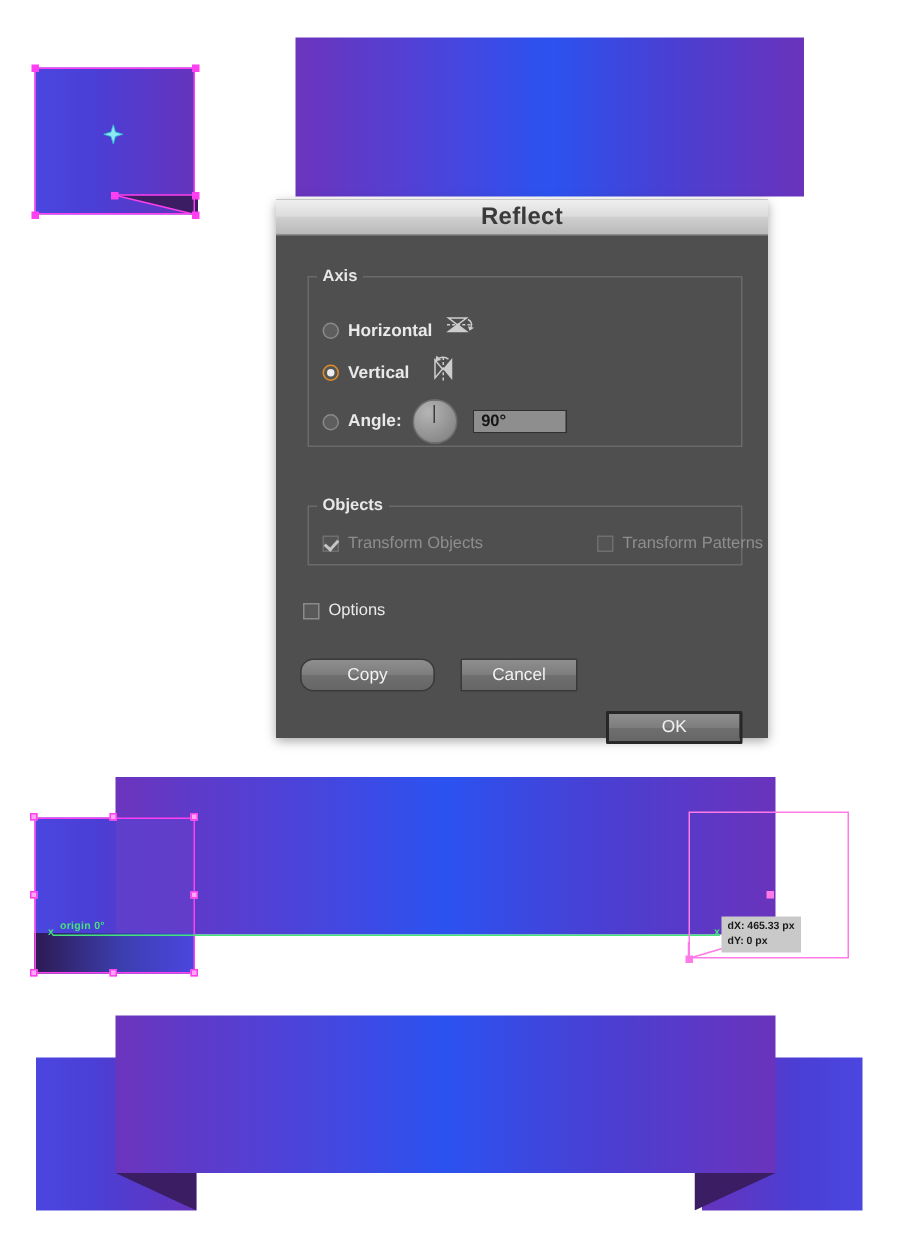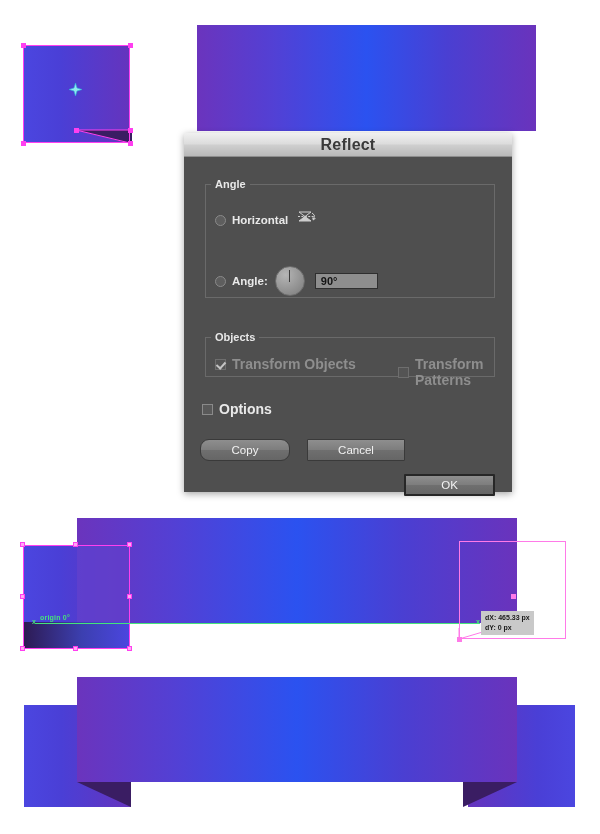--- a/index.html
+++ b/index.html
@@ -115,21 +115,21 @@
 
   .cbox{
     width:11px;height:11px;background:#595959;border:1px solid #8a8a8a;
     box-sizing:border-box;display:inline-block;position:relative;flex:0 0 auto;
   }
   .cbox.dim{background:#545454;border-color:#6e6e6e;}
   .cbox.checked:after{
     content:"";position:absolute;left:2px;top:0px;width:4px;height:7px;
     border:solid #c4c4c4;border-width:0 2px 2px 0;transform:rotate(42deg);
   }
-  .cb-label{font-size:14px;font-weight:bold;margin-left:6px;}
+  .cb-label{font-size:11px;font-weight:normal;margin-left:6px;}
   .cb-label.enabled{color:#e9e9e9;}
   .cb-label.disabled{color:#8e8e8e;}
 
   .btn{
     position:absolute;height:22px;
     background:linear-gradient(180deg,#8e8e8e 0%,#7d7d7d 50%,#6f6f6f 51%,#666 100%);
     border:1px solid #3a3a3a;box-sizing:border-box;border-radius:1px;
     color:#f2f2f2;font-size:11.5px;
     display:flex;align-items:center;justify-content:center;
   }
@@ -233,37 +233,50 @@
     </svg>
   </div>
 
   <div id="reflect-dialog">
 
     <div id="dialog-titlebar">
       <span id="dialog-title">Reflect</span>
     </div>
 
     <fieldset class="group" style="left:21px;top:45px;width:288px;height:118px;">
-      <legend>Angle</legend>
+      <legend>Axis</legend>
     </fieldset>
 
     <div class="row" style="left:31px;top:76px;">
       <span class="radio"></span>
       <span class="radio-label">Horizontal</span>
       <span class="axis-icon">
         <svg width="20" height="18" viewBox="0 0 20 18">
           <polygon points="2,3 14,3 8,7.5" fill="none" stroke="#d8d8d8" stroke-width="1"></polygon>
           <polygon points="2,12 14,12 8,7.5" fill="#d8d8d8" stroke="#d8d8d8" stroke-width="1"></polygon>
           <line x1="1" y1="7.5" x2="17" y2="7.5" stroke="#d8d8d8" stroke-width="1" stroke-dasharray="2,1.4"></line>
           <path d="M15,4 A5,4 0 0 1 17,9" fill="none" stroke="#d8d8d8" stroke-width="1"></path>
           <polygon points="15,8.5 19,9.5 16,11.5" fill="#d8d8d8"></polygon>
         </svg>
       </span>
     </div>
 
+    <div class="row" style="left:31px;top:104px;">
+      <span class="radio on"></span>
+      <span class="radio-label">Vertical</span>
+      <span class="axis-icon" style="margin-left:14px;">
+        <svg width="20" height="18" viewBox="0 0 20 18">
+          <polygon points="3,3 3,15 8,9" fill="none" stroke="#d8d8d8" stroke-width="1"></polygon>
+          <polygon points="14,3 14,15 9,9" fill="#d8d8d8" stroke="#d8d8d8" stroke-width="1"></polygon>
+          <line x1="8.5" y1="1" x2="8.5" y2="17" stroke="#d8d8d8" stroke-width="1" stroke-dasharray="2,1.4"></line>
+          <path d="M4,3 A5,4 0 0 1 12,2.5" fill="none" stroke="#d8d8d8" stroke-width="1"></path>
+          <polygon points="3,4 4,0 7,3" fill="#d8d8d8"></polygon>
+        </svg>
+      </span>
+    </div>
 
     <div class="row" style="left:31px;top:133px;">
       <span class="radio"></span>
       <span class="radio-label">Angle:</span>
       <span class="dial"></span>
       <span class="num-field">90°</span>
     </div>
 
     <fieldset class="group" style="left:21px;top:198px;width:288px;height:44px;">
       <legend>Objects</legend>
@@ -278,17 +291,17 @@
       <span class="cbox dim"></span>
       <span class="cb-label disabled">Transform Patterns</span>
     </div>
 
     <div class="row" style="left:18px;top:268px;">
       <span class="cbox"></span>
       <span class="cb-label enabled">Options</span>
     </div>
 
     <div class="btn" id="btn-copy" style="left:16px;top:306px;width:90px;border-radius:9px;">Copy</div>
-    <div class="btn" id="btn-cancel" style="left:123px;top:306px;width:98px;">Cancel</div>
+    <div class="btn" id="btn-cancel" style="left:123px;top:306px;width:78px;">Cancel</div>
     <div class="btn default" id="btn-ok" style="left:220px;top:306px;width:91px;">OK</div>
   </div>
 
 </div>
 
 </body></html>

